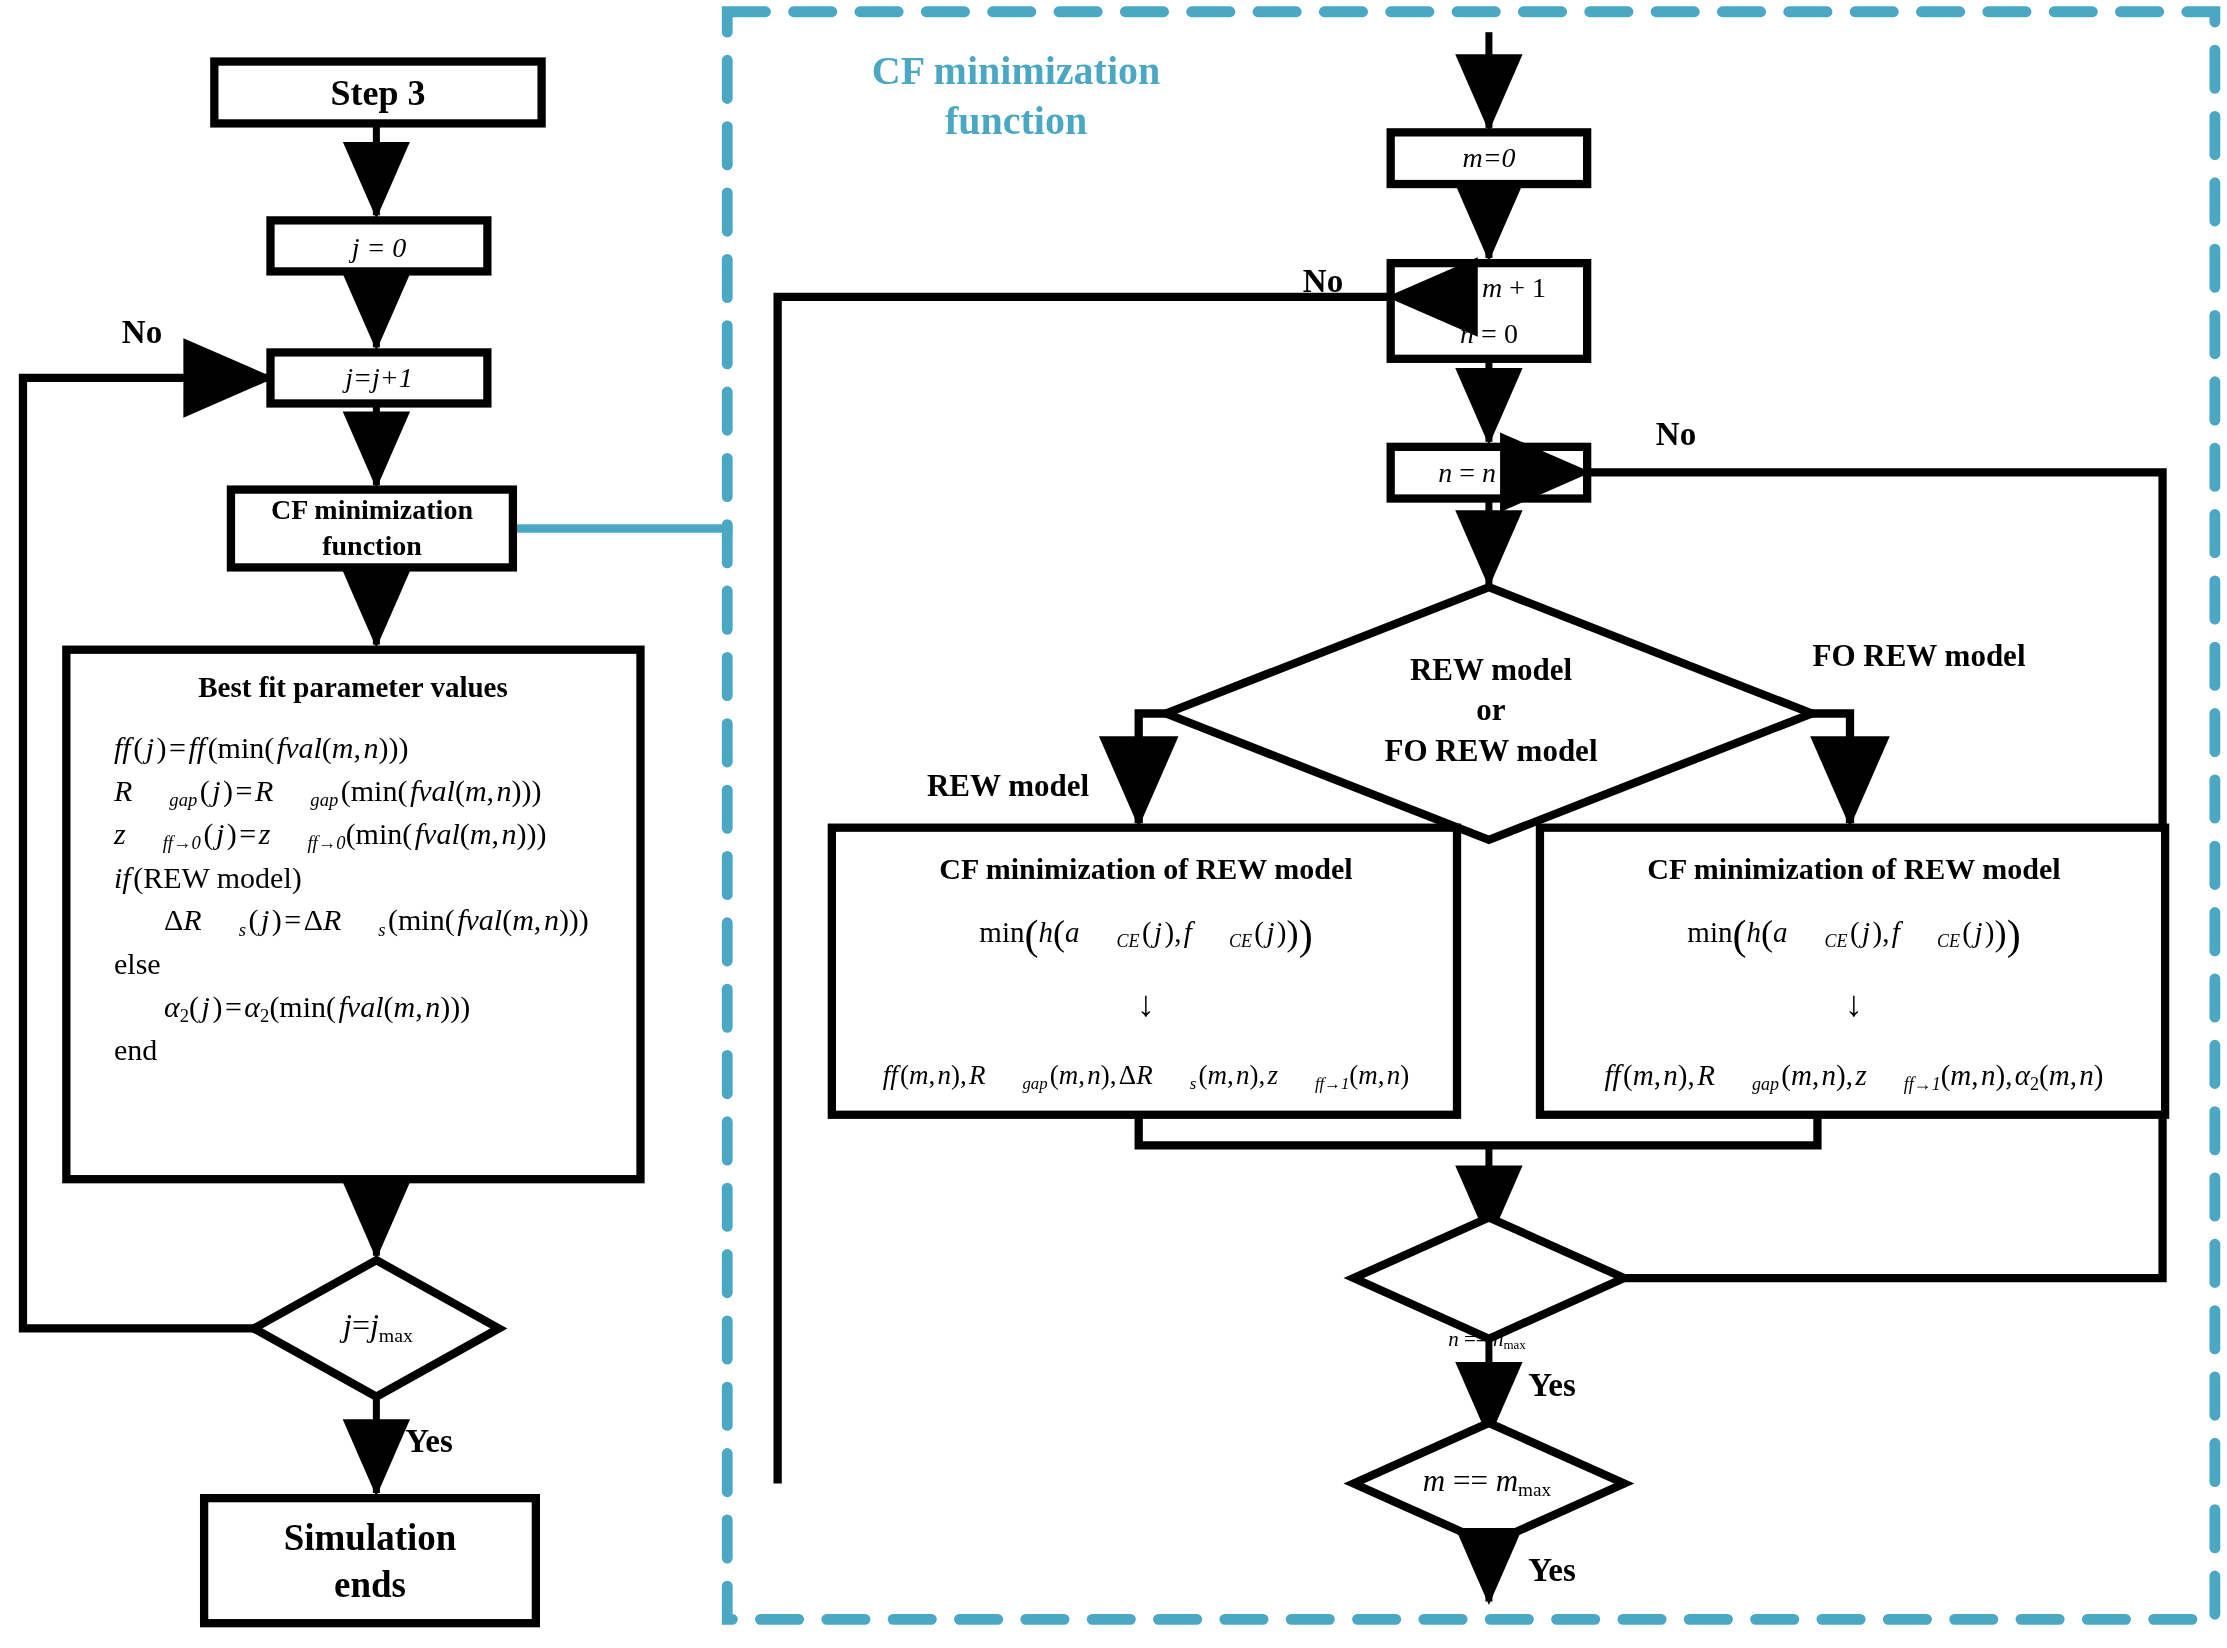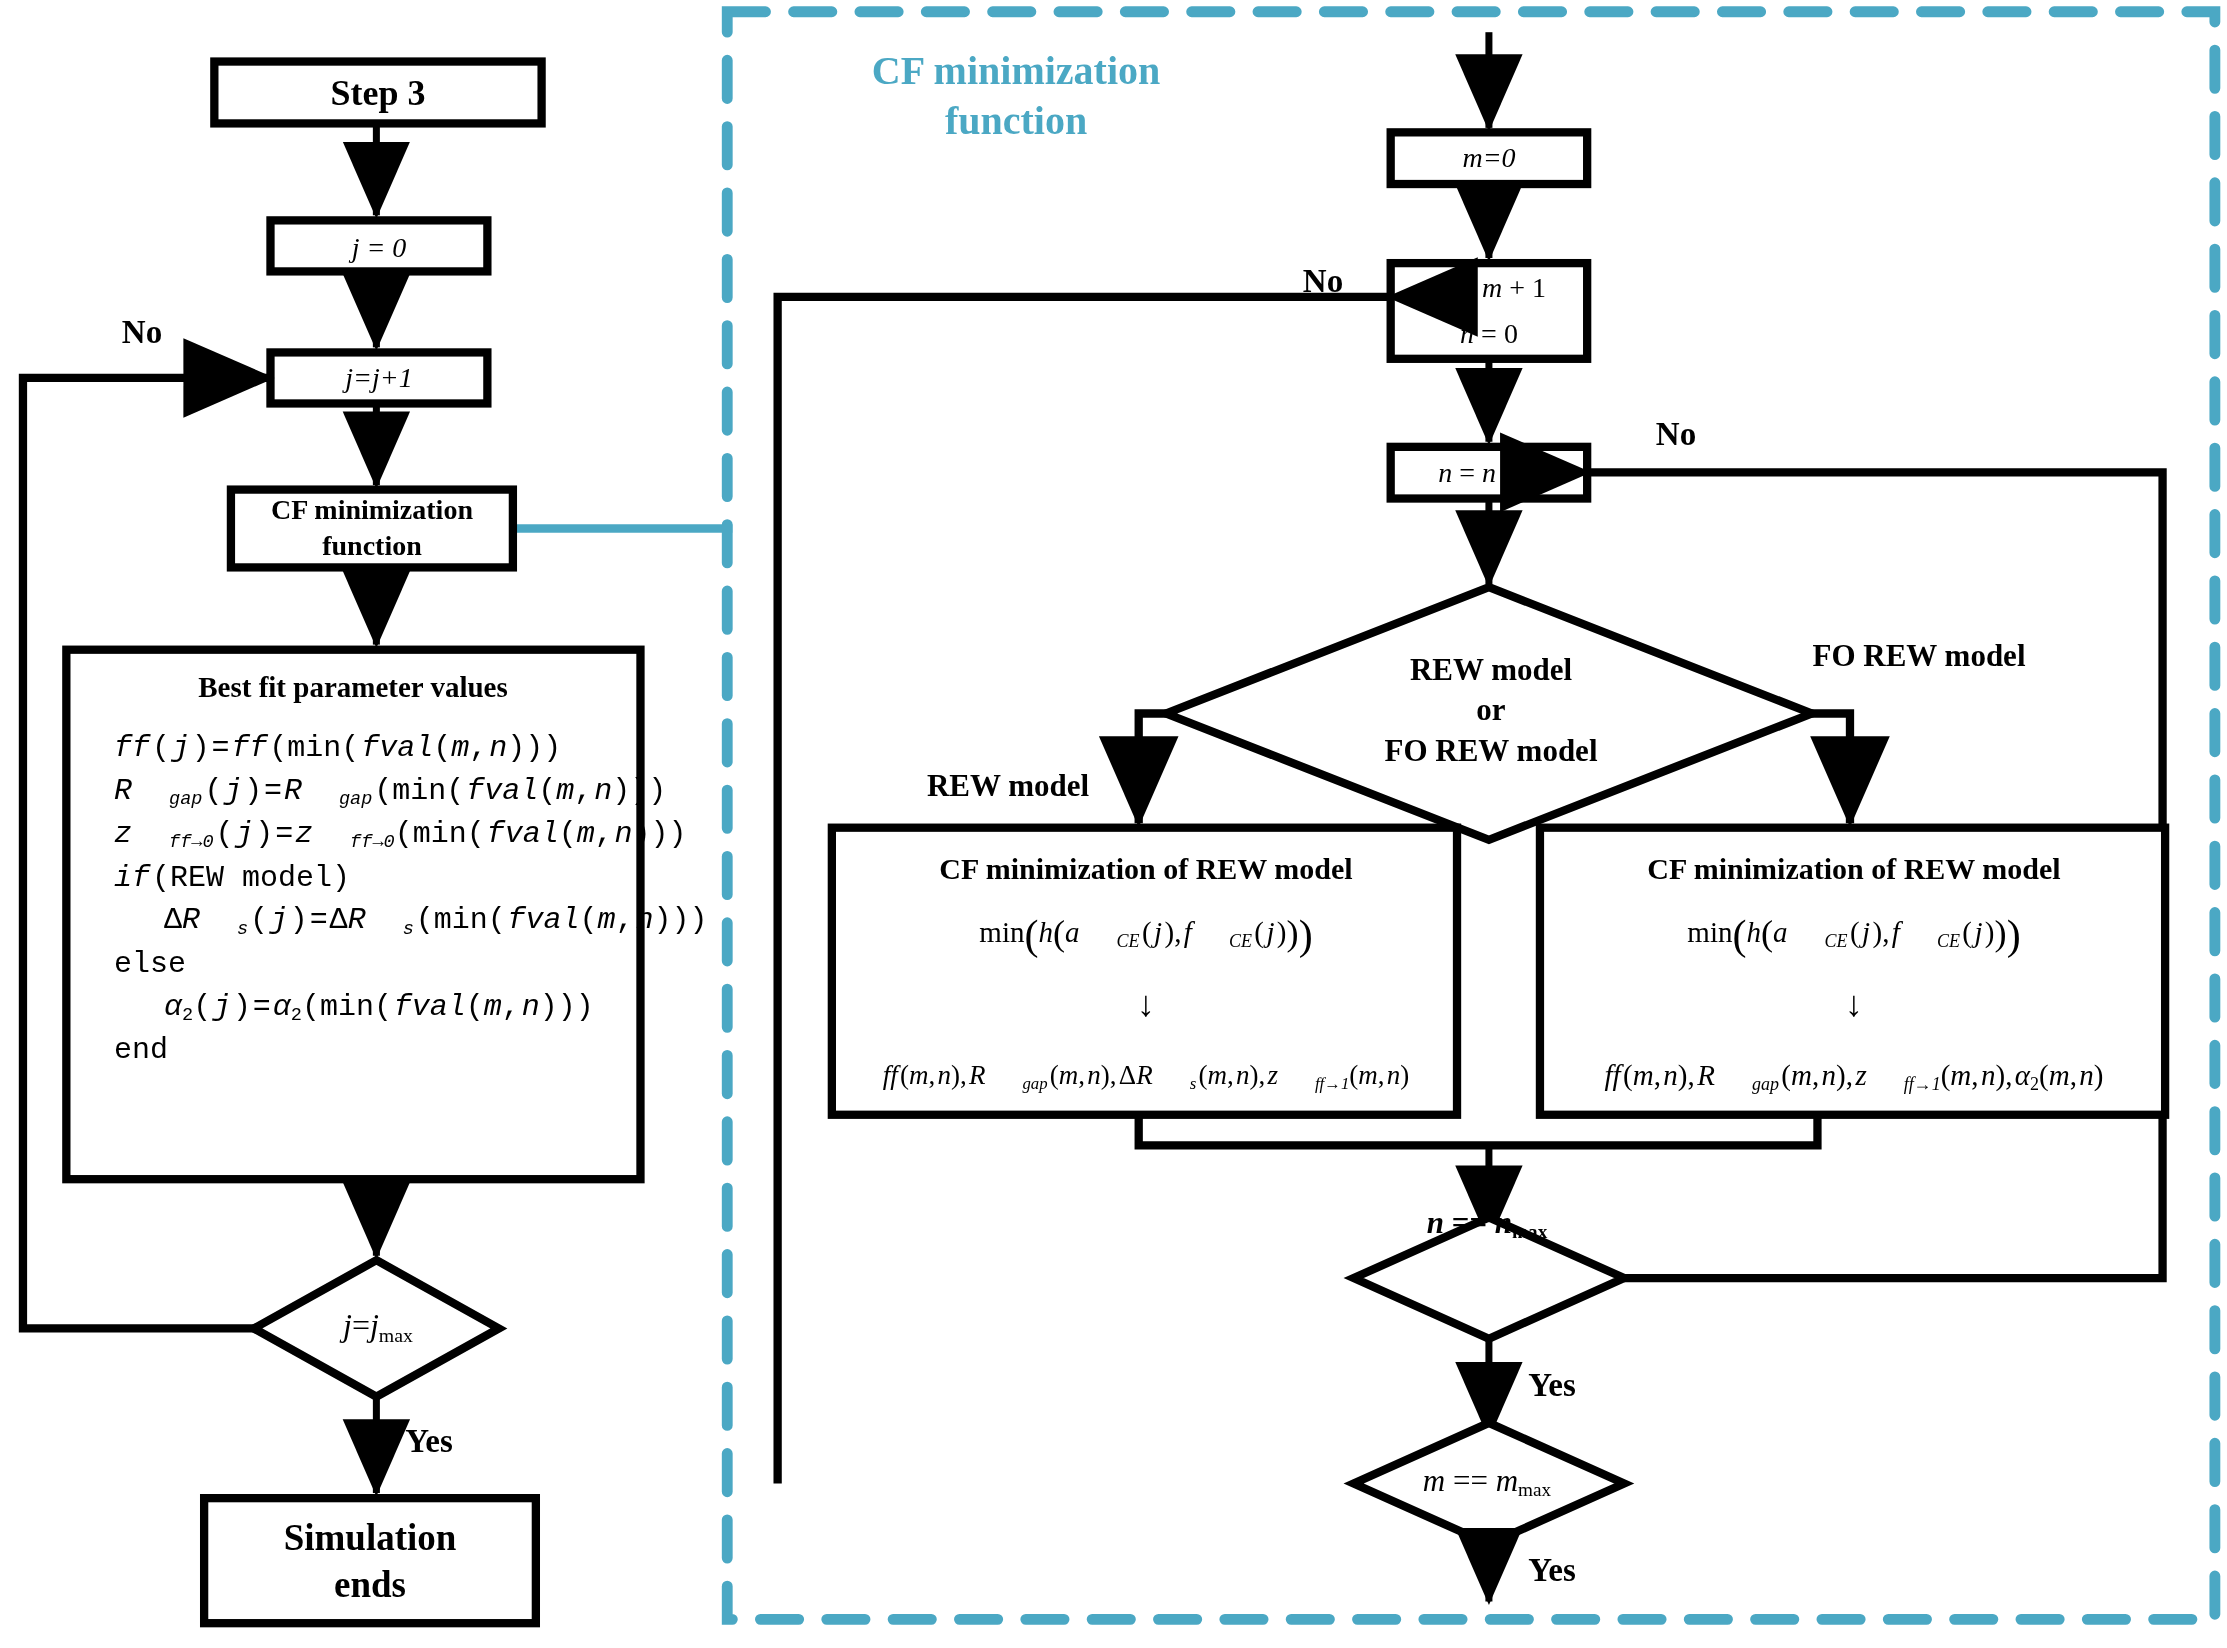--- a/index.html
+++ b/index.html
@@ -6,21 +6,21 @@
   body{width:2227px;height:1649px;font-family:"Liberation Serif",serif;}
   #stage{position:relative;width:2227px;height:1649px;overflow:hidden;background:#fff;}
   svg#canvas{position:absolute;left:0;top:0;width:2227px;height:1649px;}
   .lbl{position:absolute;font-family:"Liberation Serif",serif;color:#000;white-space:nowrap;}
   .ctr{transform:translate(-50%,-50%);text-align:center;}
   .bold{font-weight:bold;}
   .ital{font-style:italic;}
   .teal{color:#4BA8C4;}
   .mono-sub{font-size:.62em;vertical-align:-0.28em;font-style:normal;}
   .mono-sub-i{font-size:.62em;vertical-align:-0.28em;font-style:italic;margin-left:37px;}
-  .eqline{line-height:1.42;font-family:Liberation Mono, monospace;}
+  .eqline{line-height:1.42;}
 </style>
 </head>
 <body>
 
 <div id="stage">
 
   <svg id="canvas" viewBox="0 0 3491 2584">
     <defs>
       <marker id="ah" markerWidth="12" markerHeight="12" refX="9.2" refY="5" orient="auto" markerUnits="strokeWidth">
         <path d="M0,0.6 L10,5 L0,9.4 z" fill="#000"></path>
@@ -191,21 +191,21 @@
 
   <div class="lbl ctr bold" style="left:1854px;top:869px;font-size:30px;">CF minimization of REW model</div>
   <div class="lbl ctr" style="left:1854px;top:935px;font-size:29px;">
     min<span style="font-size:1.45em;vertical-align:-0.16em;">(</span><i>h</i><span style="font-size:1.25em;vertical-align:-0.08em;">(</span><i>a</i><span class="mono-sub-i">CE</span> ( <i>j</i> ), <i>f</i><span class="mono-sub-i">CE</span> ( <i>j</i> )<span style="font-size:1.25em;vertical-align:-0.08em;">)</span><span style="font-size:1.45em;vertical-align:-0.16em;">)</span>
   </div>
   <div class="lbl ctr" style="left:1854px;top:1004px;font-size:36px;">↓</div>
   <div class="lbl ctr" style="left:1854px;top:1077px;font-size:29px;">
     <i>ff</i> (<i>m</i>, <i>n</i>), <i>R</i><span class="mono-sub-i">gap</span> (<i>m</i>, <i>n</i>), <i>z</i><span class="mono-sub-i">ff→1</span>(<i>m</i>, <i>n</i>), <i>α</i><span class="mono-sub">2</span>(<i>m</i>, <i>n</i>)
   </div>
 
-  <div class="lbl ctr" style="left:1487px;top:1224px;font-size:31px;font-weight:bold;">
+  <div class="lbl ctr" style="left:1487px;top:1340px;font-size:21px;">
     <i>n</i> == <i>n</i><span class="mono-sub">max</span>
   </div>
   <div class="lbl ctr bold" style="left:1552px;top:1385px;font-size:33px;">Yes</div>
 
   <div class="lbl ctr" style="left:1487px;top:1482px;font-size:31px;">
     <i>m</i> == <i>m</i><span class="mono-sub">max</span>
   </div>
   <div class="lbl ctr bold" style="left:1552px;top:1570px;font-size:33px;">Yes</div>
 
 </div>

